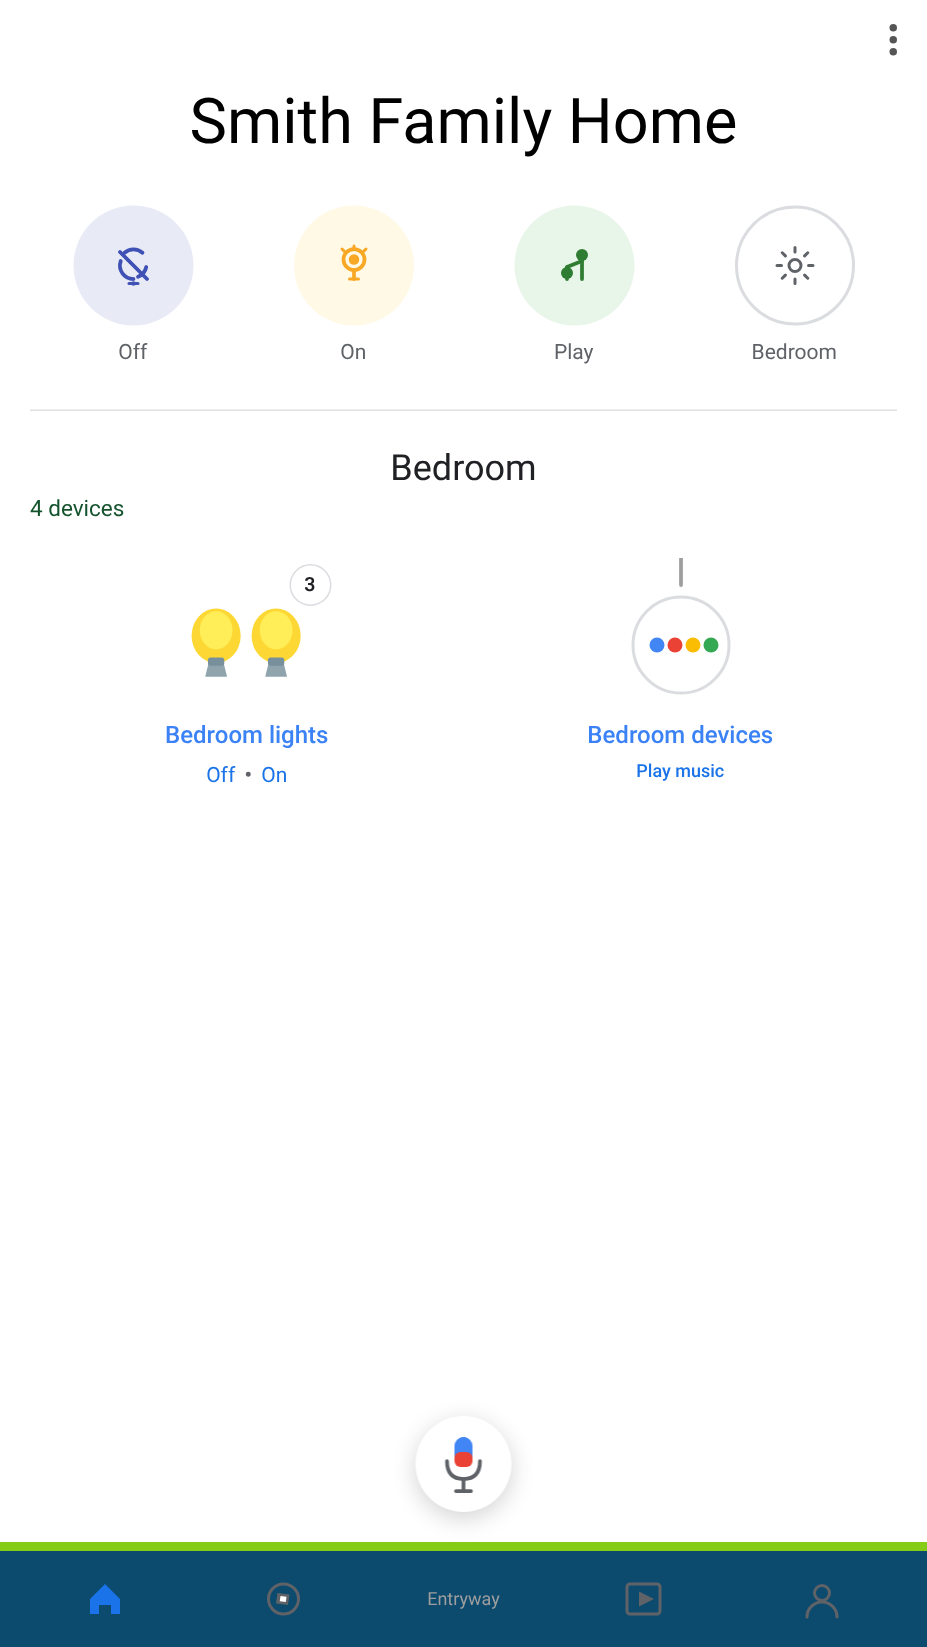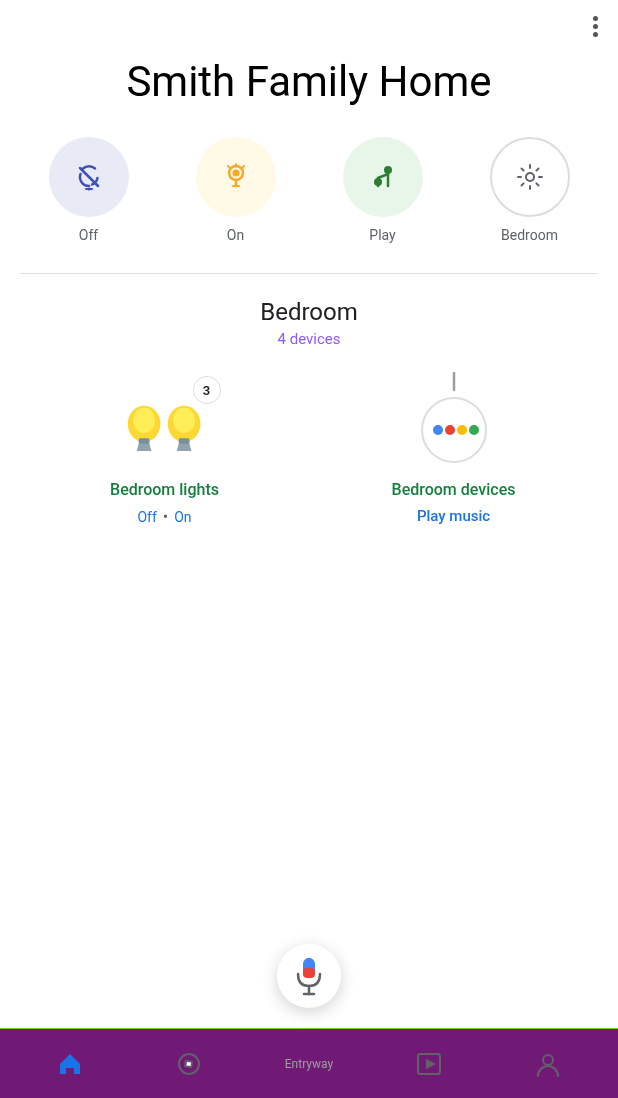--- a/index.html
+++ b/index.html
@@ -90,23 +90,23 @@
       padding: 0 20px;
     }
     .room-title {
       text-align: center;
       font-size: 24px;
       font-weight: 400;
       color: #202124;
       margin-bottom: 4px;
     }
     .room-subtitle {
-      text-align: center;
+      text-align: left;
       font-size: 15px;
-      color: #8b5cf6;
+      color: #14532d;
       margin-bottom: 24px;
     }
 
     
     .device-cards {
       display: grid;
       grid-template-columns: 1fr 1fr;
       gap: 20px;
       padding: 0 10px;
     }
@@ -137,33 +137,33 @@
       display: flex;
       align-items: center;
       justify-content: center;
       font-size: 13px;
       font-weight: 600;
       color: #202124;
     }
     .device-name {
       font-size: 16px;
       font-weight: 500;
-      color: #15803d;
+      color: #3b82f6;
       text-align: center;
     }
     .device-status {
       display: flex;
       align-items: center;
       gap: 6px;
       font-size: 14px;
     }
     .status-off { color: #1a73e8; }
     .status-on { color: #1a73e8; }
     .status-dot { color: #5f6368; font-size: 16px; }
-    .status-action { color: #1a73e8; font-size: 15px; font-weight: 500; }
+    .status-action { color: #1a73e8; font-size: 12px; font-weight: 500; }
 
     
     .lights-svg {
       width: 100px;
       height: 90px;
     }
 
     
     .voice-btn-wrap {
       position: fixed;
@@ -185,22 +185,22 @@
       border: none;
     }
 
     
     .bottom-nav {
       position: fixed;
       bottom: 0;
       left: 0;
       width: 618px;
       height: 70px;
-      background: #701a75;
-      border-top: 1px solid #84cc16;
+      background: #0c4a6e;
+      border-top: 6px solid #84cc16;
       display: flex;
       align-items: center;
       justify-content: space-around;
       padding: 0 10px;
     }
     .nav-item {
       display: flex;
       flex-direction: column;
       align-items: center;
       gap: 2px;

